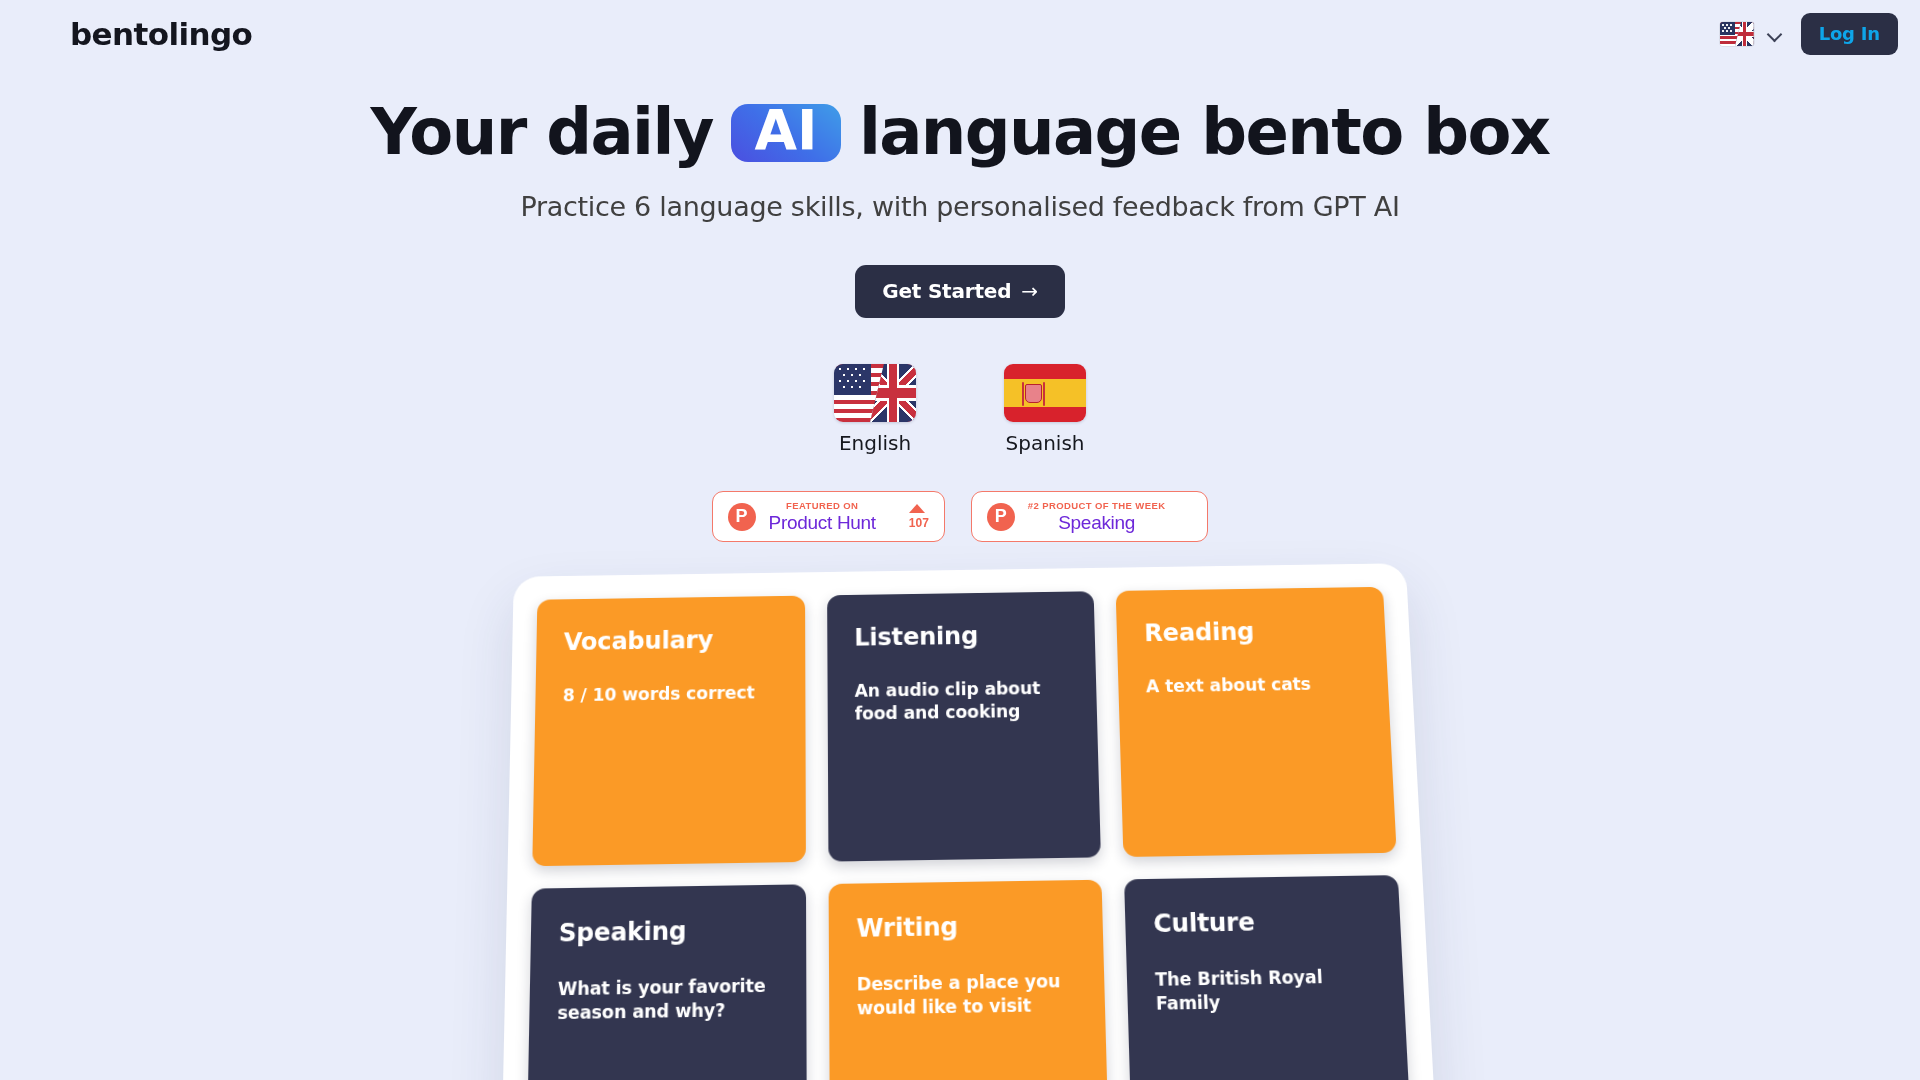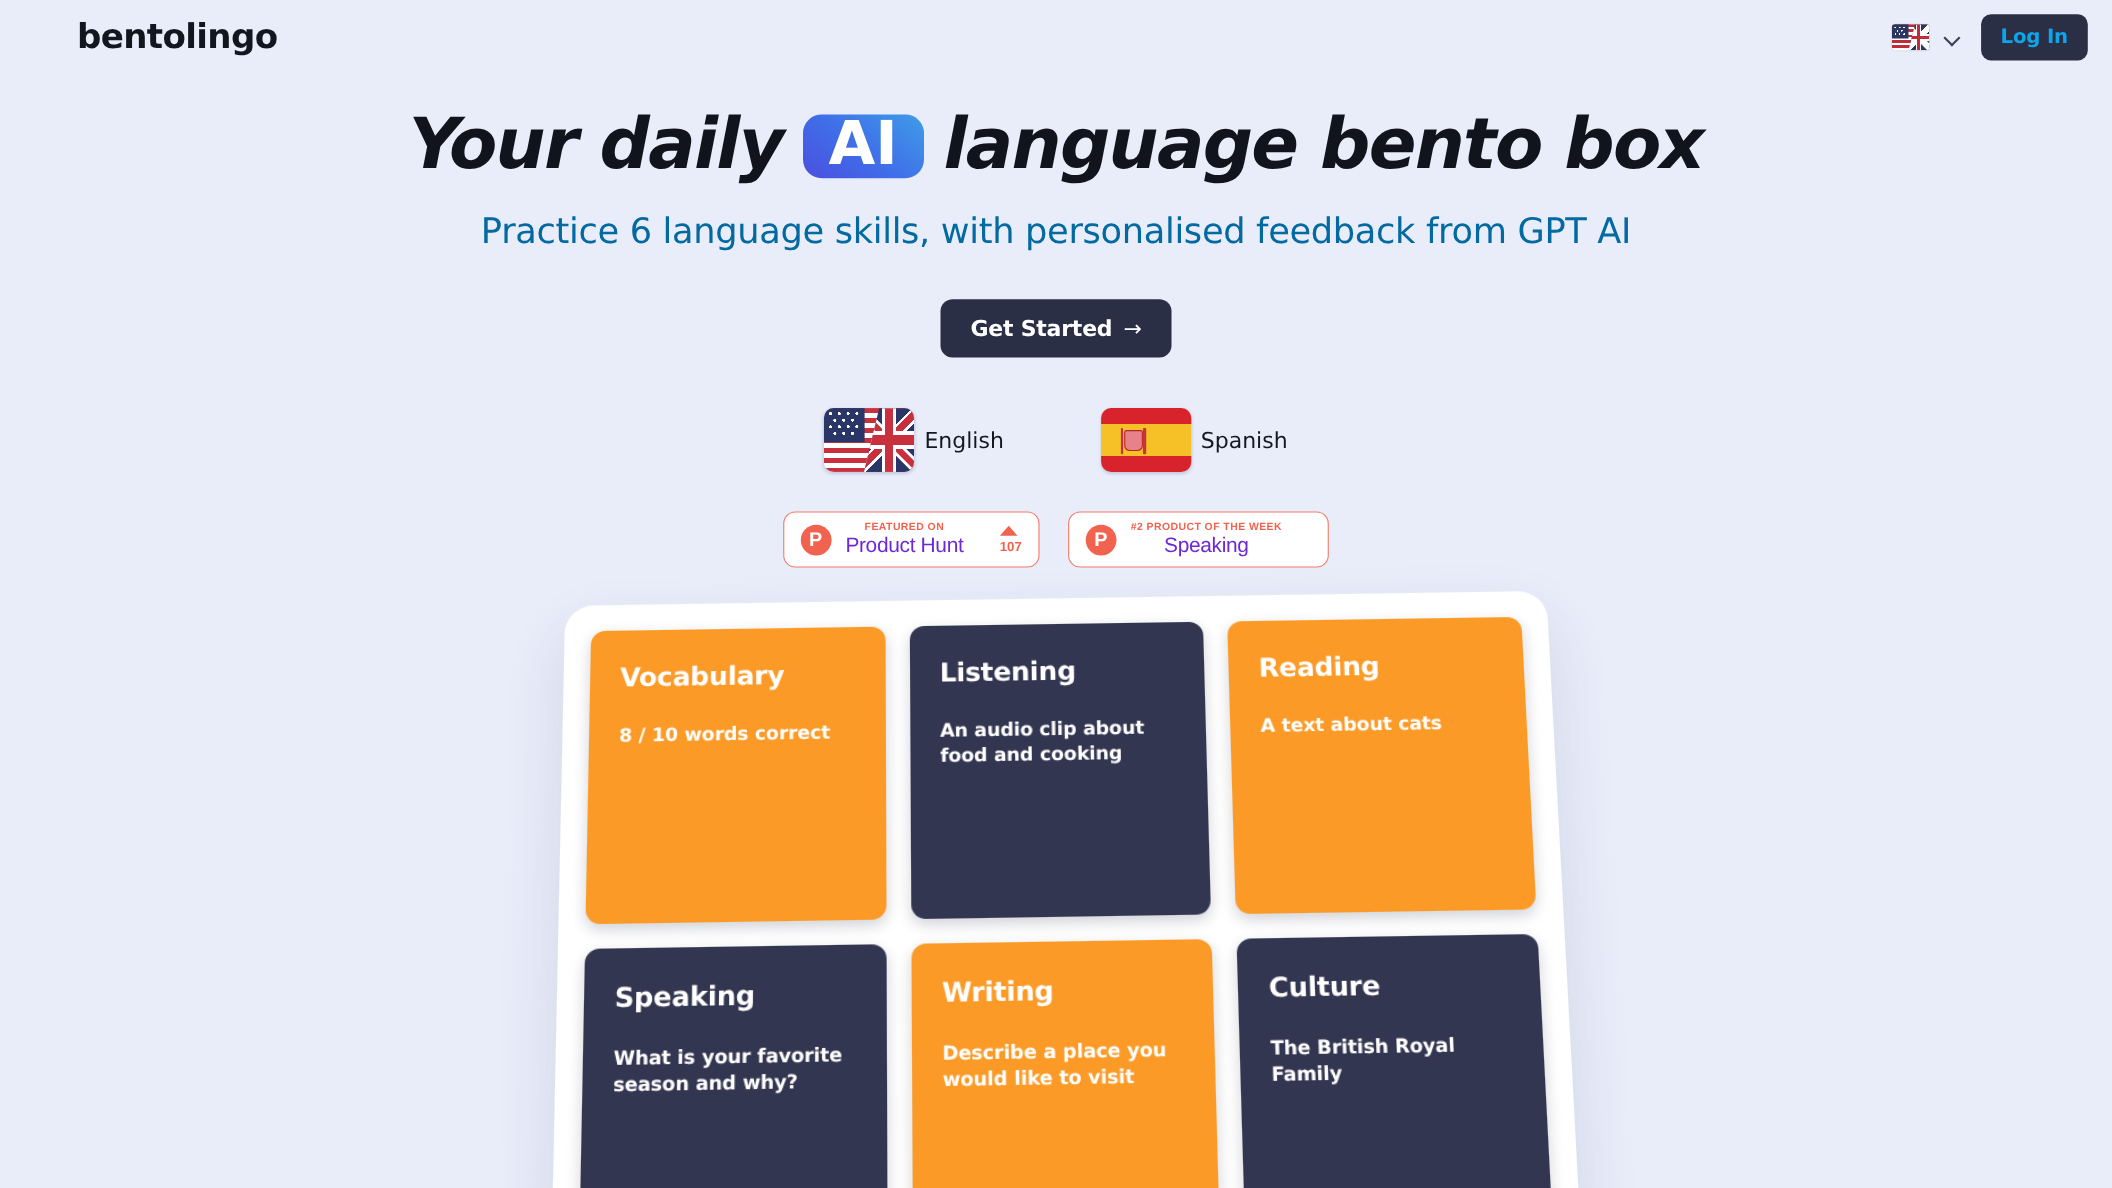--- a/index.html
+++ b/index.html
@@ -149,43 +149,43 @@
     font-weight: 800;
     letter-spacing: -1.6px;
     line-height: 1.08;
     color: #12141d;
     display: flex;
     align-items: center;
     justify-content: center;
     gap: 0;
     white-space: nowrap;
   }
-  .headline .seg { padding: 0 4px; font-style: italic; }
+  .headline .seg { padding: 0 4px; }
 
   .ai-badge {
     display: inline-flex;
     align-items: center;
     justify-content: center;
     width: 110px;
     height: 58px;
     margin: 0 14px;
     border-radius: 17px;
     background: linear-gradient(38deg, #4b4fe0 0%, #3f6fe8 48%, #3f9de8 100%);
     color: #ffffff;
     font-size: 55px;
     font-weight: 800;
     letter-spacing: 0px;
     line-height: 1;
     padding-bottom: 4px;
   }
 
   .subhead {
     margin-top: 24px;
-    font-size: 32px;
-    color: #0369a1;
+    font-size: 27px;
+    color: #404040;
     letter-spacing: -0.3px;
   }
 
   .get-started {
     margin-top: 43px;
     display: inline-flex;
     align-items: center;
     gap: 10px;
     background: #2b2f45;
     color: #ffffff;
@@ -202,21 +202,21 @@
 
   
   .languages {
     margin-top: 46px;
     display: flex;
     justify-content: center;
     gap: 88px;
   }
   .lang-option {
     display: flex;
-    flex-direction: row;
+    flex-direction: column;
     align-items: center;
     gap: 9px;
     cursor: pointer;
   }
   .lang-label { font-size: 20px; color: #16181f; }
 
   .flag-big {
     width: 82px;
     height: 58px;
     border-radius: 9px;

